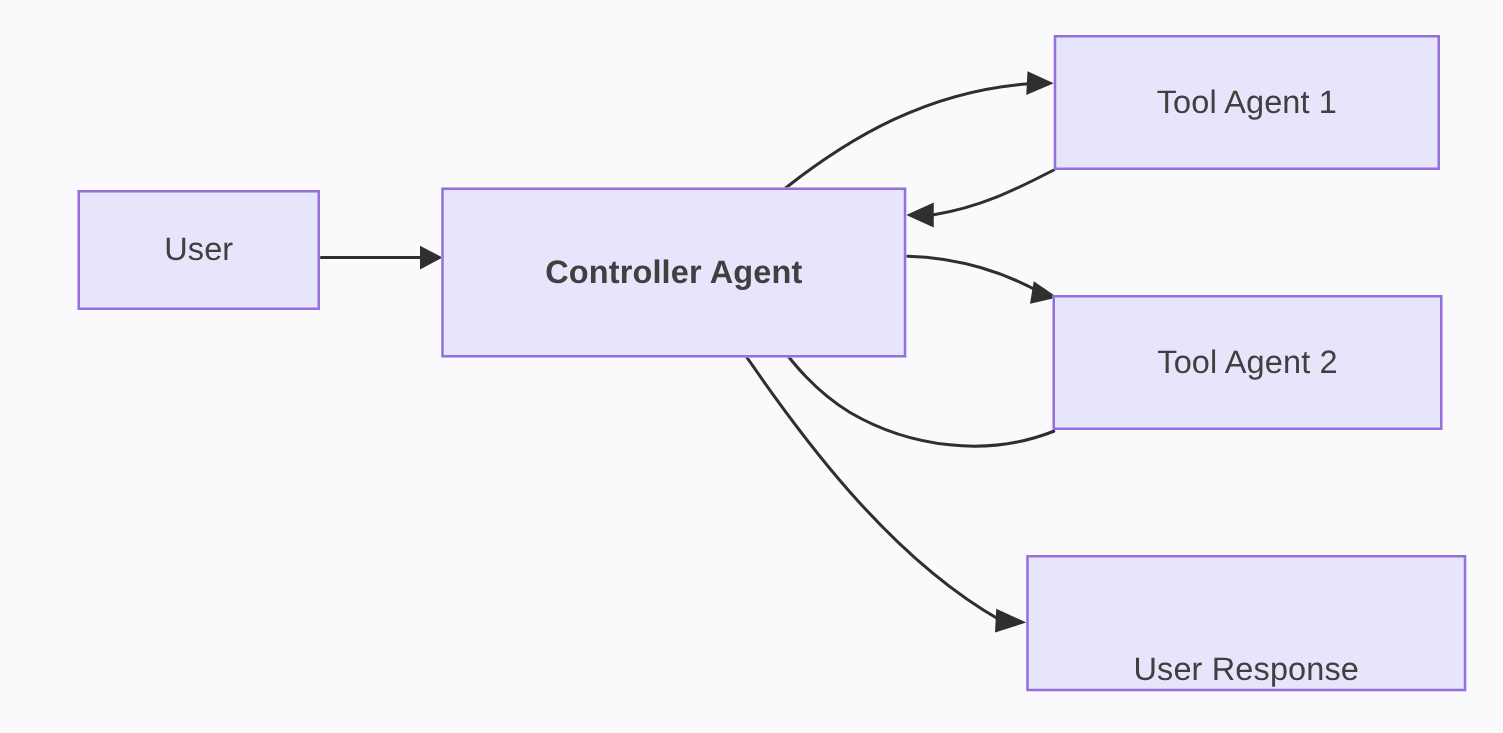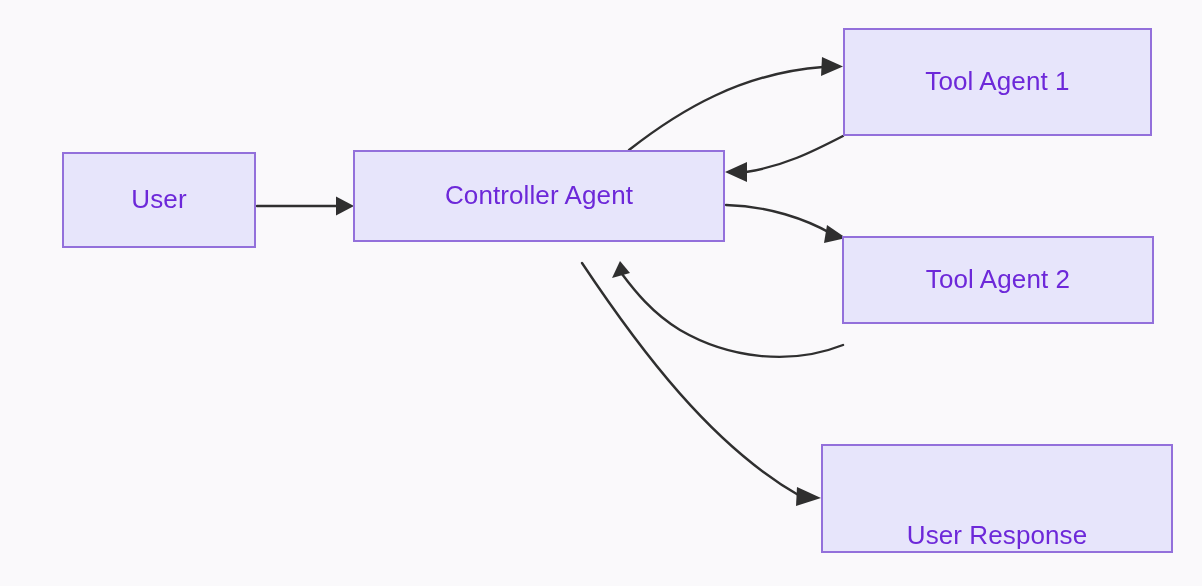--- a/index.html
+++ b/index.html
@@ -29,21 +29,21 @@
     pointer-events: none;
   }
   .node {
     position: absolute;
     box-sizing: border-box;
     background: #e7e5fb;
     border: 2.5px solid #9370db;
     display: flex;
     align-items: center;
     justify-content: center;
-    color: #6d28d9;
+    color: #404040;
     font-size: 26px;
     font-family: "Liberation Sans", sans-serif;
     font-weight: 400;
     letter-spacing: 0.1px;
     line-height: 1.2;
     white-space: nowrap;
   }
   .node-label {
     display: block;
     pointer-events: none;
@@ -94,29 +94,29 @@
     <g>
       <path class="edge-path" d="M 582 263 C 640 350, 712 446, 800 496"></path>
       <polygon class="arrow-head" points="797,487 821,498 796,506"></polygon>
     </g>
   </svg>
 
   <div class="node" id="node-user" style="left:62px; top:152px; width:194px; height:96px;">
     <span class="node-label">User</span>
   </div>
 
-  <div class="node" id="node-controller" style="left:353px; top:150px; width:372px; height:92px;">
+  <div class="node" id="node-controller" style="left:353px; top:150px; width:372px; height:136px;font-weight:bold;">
     <span class="node-label">Controller Agent</span>
   </div>
 
   <div class="node" id="node-tool1" style="left:843px; top:28px; width:309px; height:108px;">
     <span class="node-label">Tool Agent 1</span>
   </div>
 
-  <div class="node" id="node-tool2" style="left:842px; top:236px; width:312px; height:88px;">
+  <div class="node" id="node-tool2" style="left:842px; top:236px; width:312px; height:108px;">
     <span class="node-label">Tool Agent 2</span>
   </div>
 
   <div class="node" id="node-response" style="left:821px; top:444px; width:352px; height:109px;align-items:flex-end;">
     <span class="node-label">User Response</span>
   </div>
 
 </div>
 
 </body></html>

